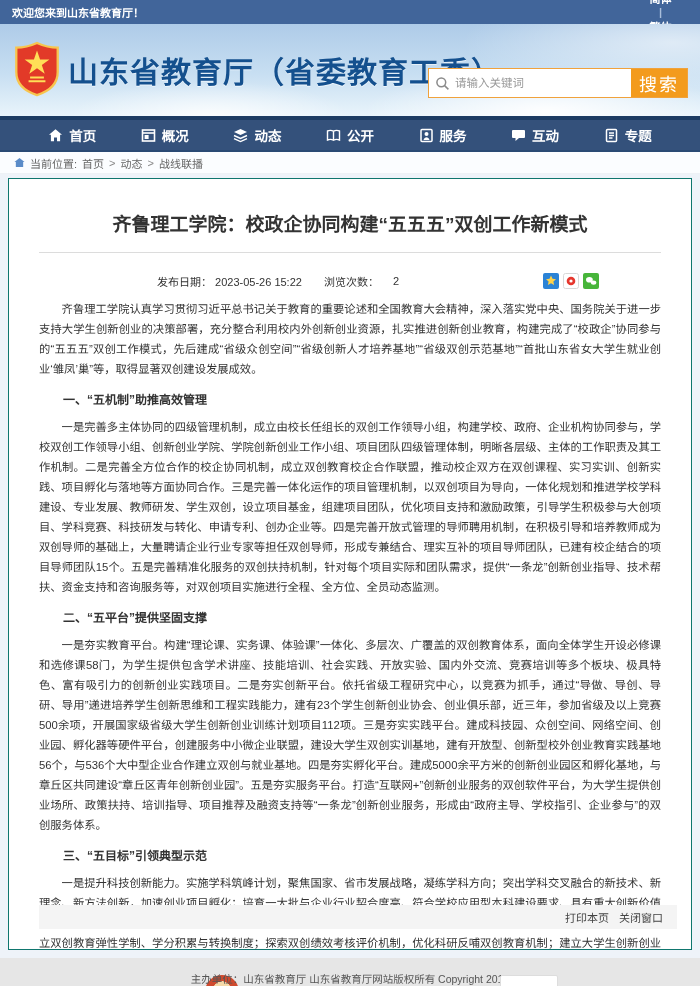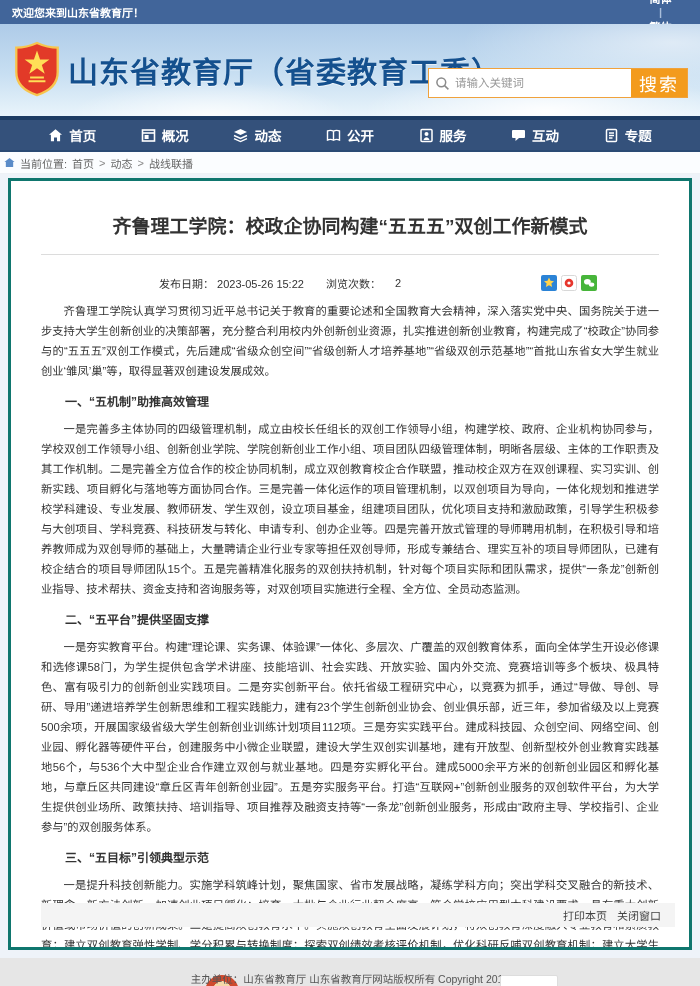--- a/index.html
+++ b/index.html
@@ -36,29 +36,29 @@
   
   .navbar { height:36px; background:#34517b; border-top:4px solid #1d3c63;
     border-bottom:2px solid #2a4a74; display:flex; align-items:center;
     justify-content:space-around; padding:0 26px; }
   .nav-item { display:flex; align-items:center; gap:6px; color:#fff; font-size:13.5px;
     font-weight:bold; cursor:pointer; text-decoration:none; }
   .nav-item svg { width:15px; height:15px; display:block; }
 
   
   .crumbbar { height:22px; background:#fbfdff; display:flex; align-items:center;
-    gap:5px; padding:0 4px; font-size:11px; color:#666; border-bottom:1px solid #eef2f6; }
+    gap:5px; padding:0 14px; font-size:11px; color:#666; border-bottom:1px solid #eef2f6; }
   .crumbbar svg { width:11px; height:11px; }
   .crumbbar a { color:#666; text-decoration:none; cursor:pointer; }
   .crumb-sep { color:#888; }
 
   
   .main { padding:4px 8px 8px; }
   .content { position:relative; background:#fff; height:772px; padding:0 30px;
-    border:3px solid #0f766e; overflow:hidden; }
+    border:1px solid #0f766e; overflow:hidden; }
   .art-title { margin-top:30px; text-align:center; font-size:19px; font-weight:bold;
     color:#333; }
   .meta-row { margin-top:16px; border-top:1px solid #dcdcdc; padding:20px 0 0;
     display:flex; align-items:center; font-size:11px; color:#333; }
   .meta-row .date-blk { margin-left:118px; }
   .meta-row .views-blk { margin-left:22px; }
   .meta-row .views-val { margin-left:14px; }
   .share { margin-left:auto; margin-right:62px; display:flex; gap:4px; }
   .share span { width:16px; height:16px; display:block; cursor:pointer; }
   .share svg { width:16px; height:16px; display:block; }

